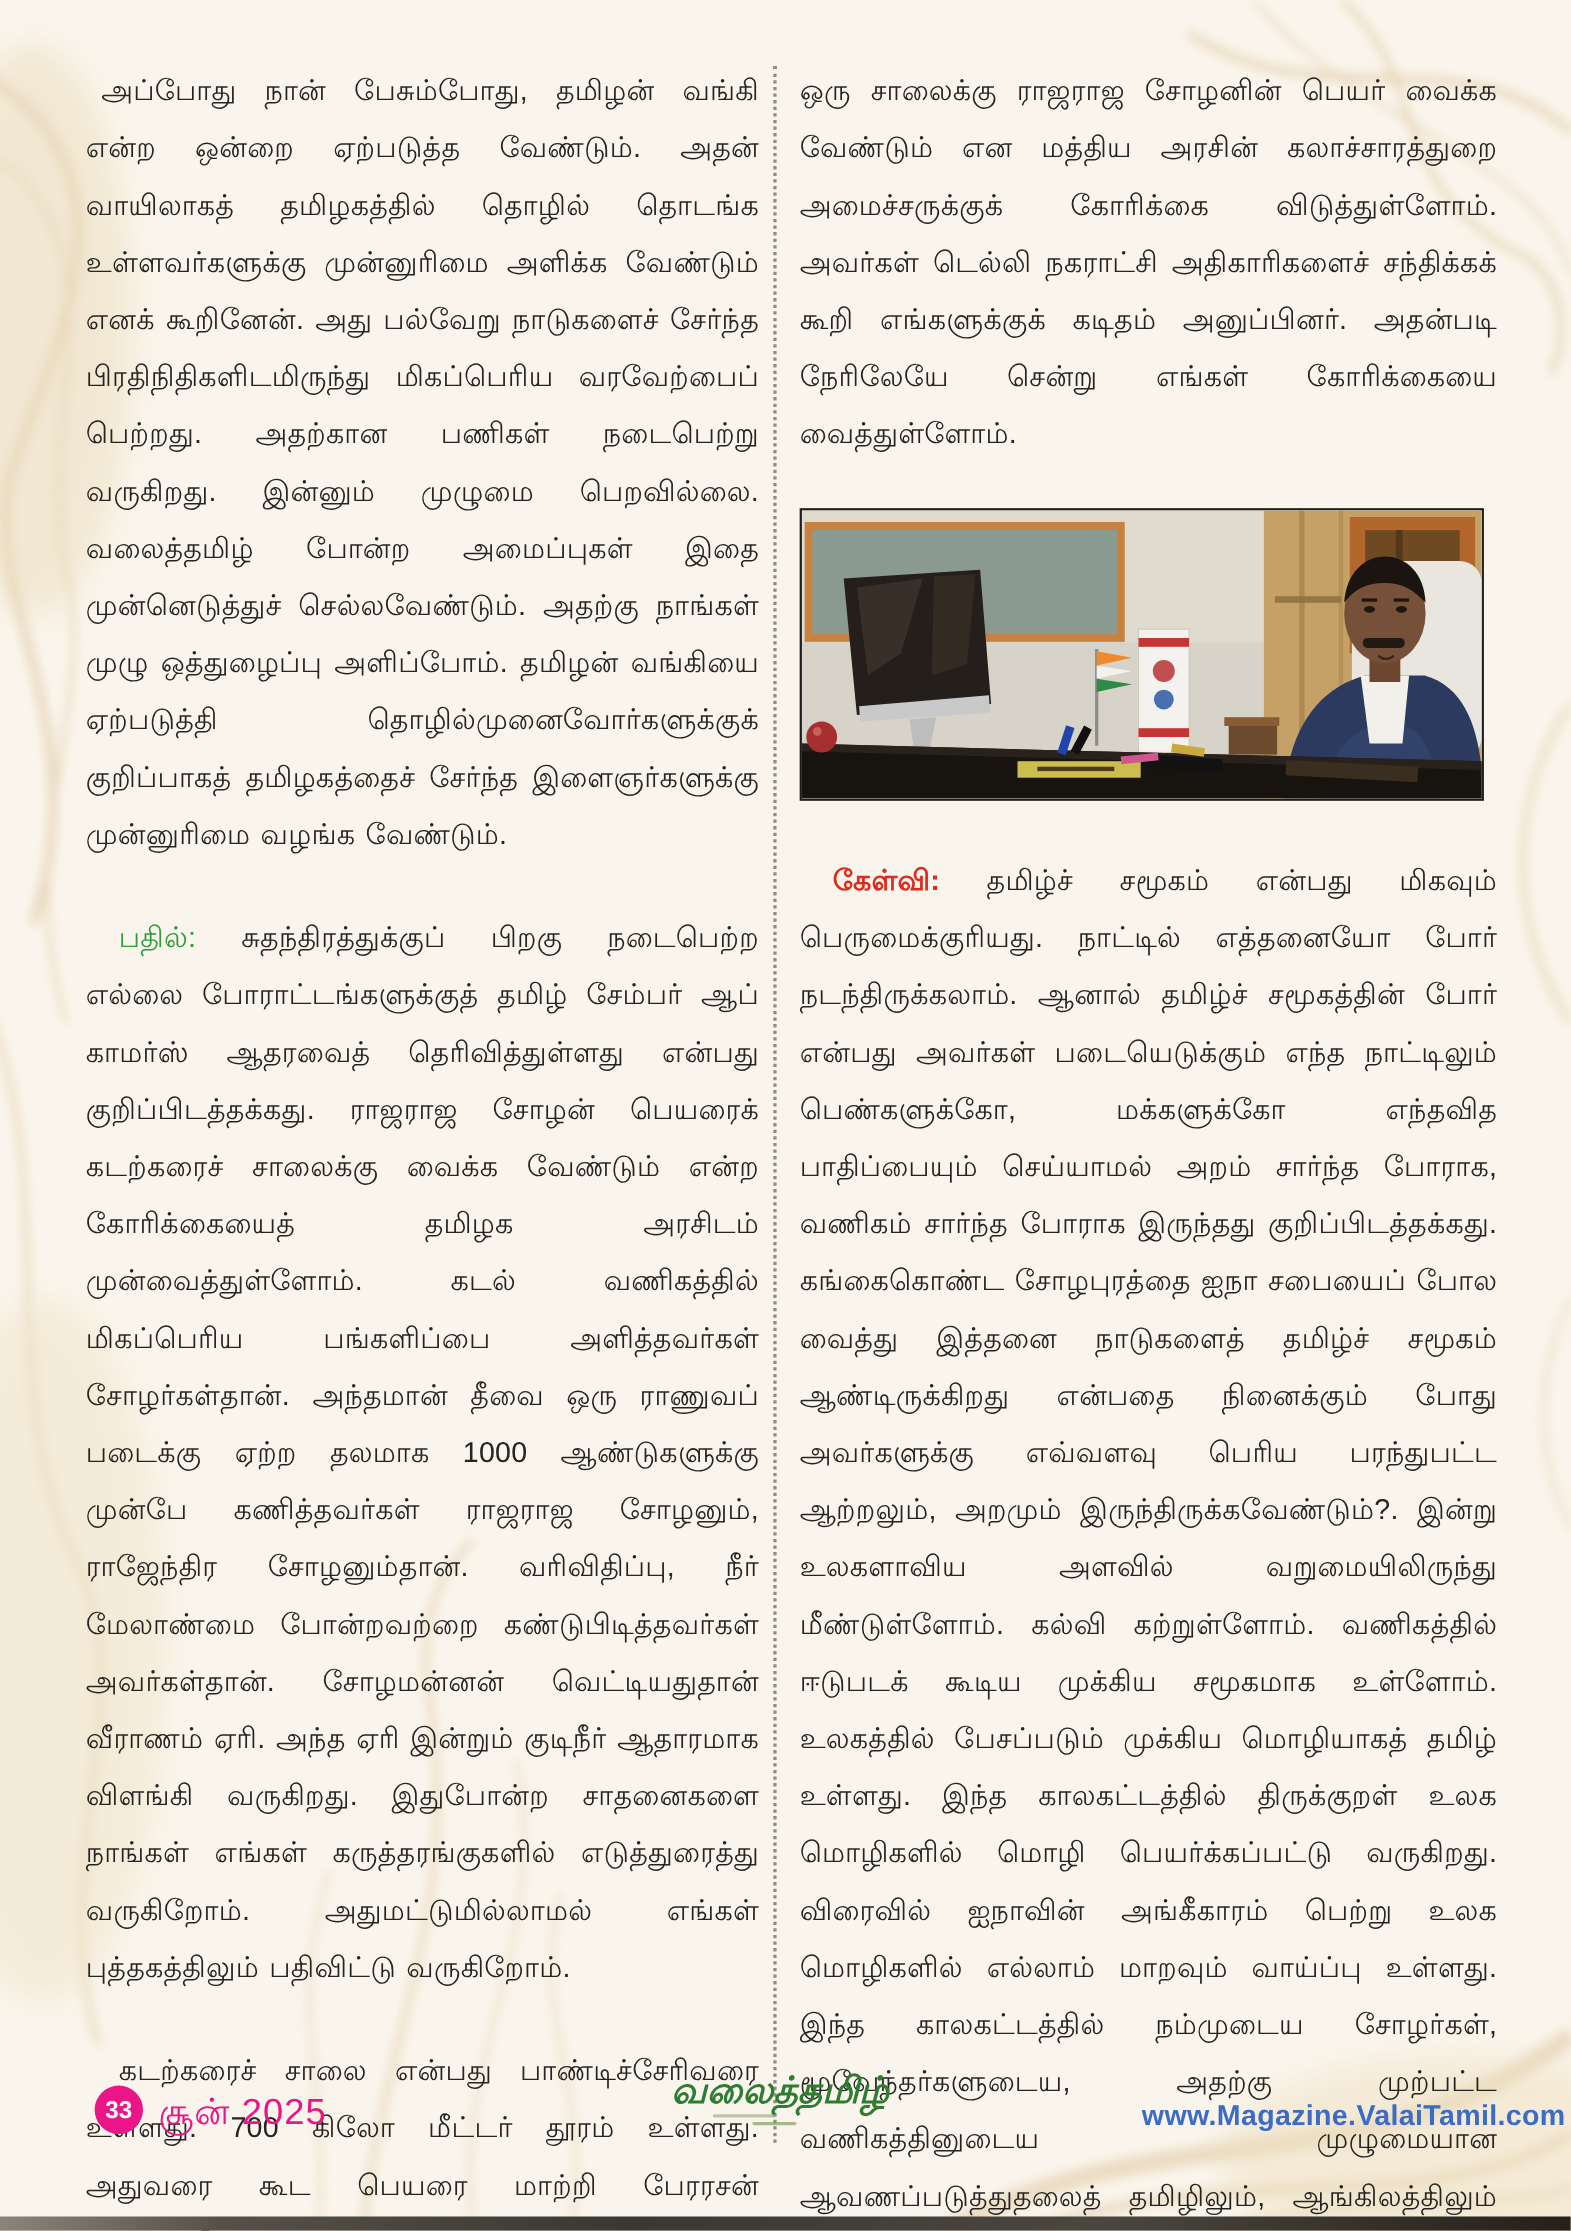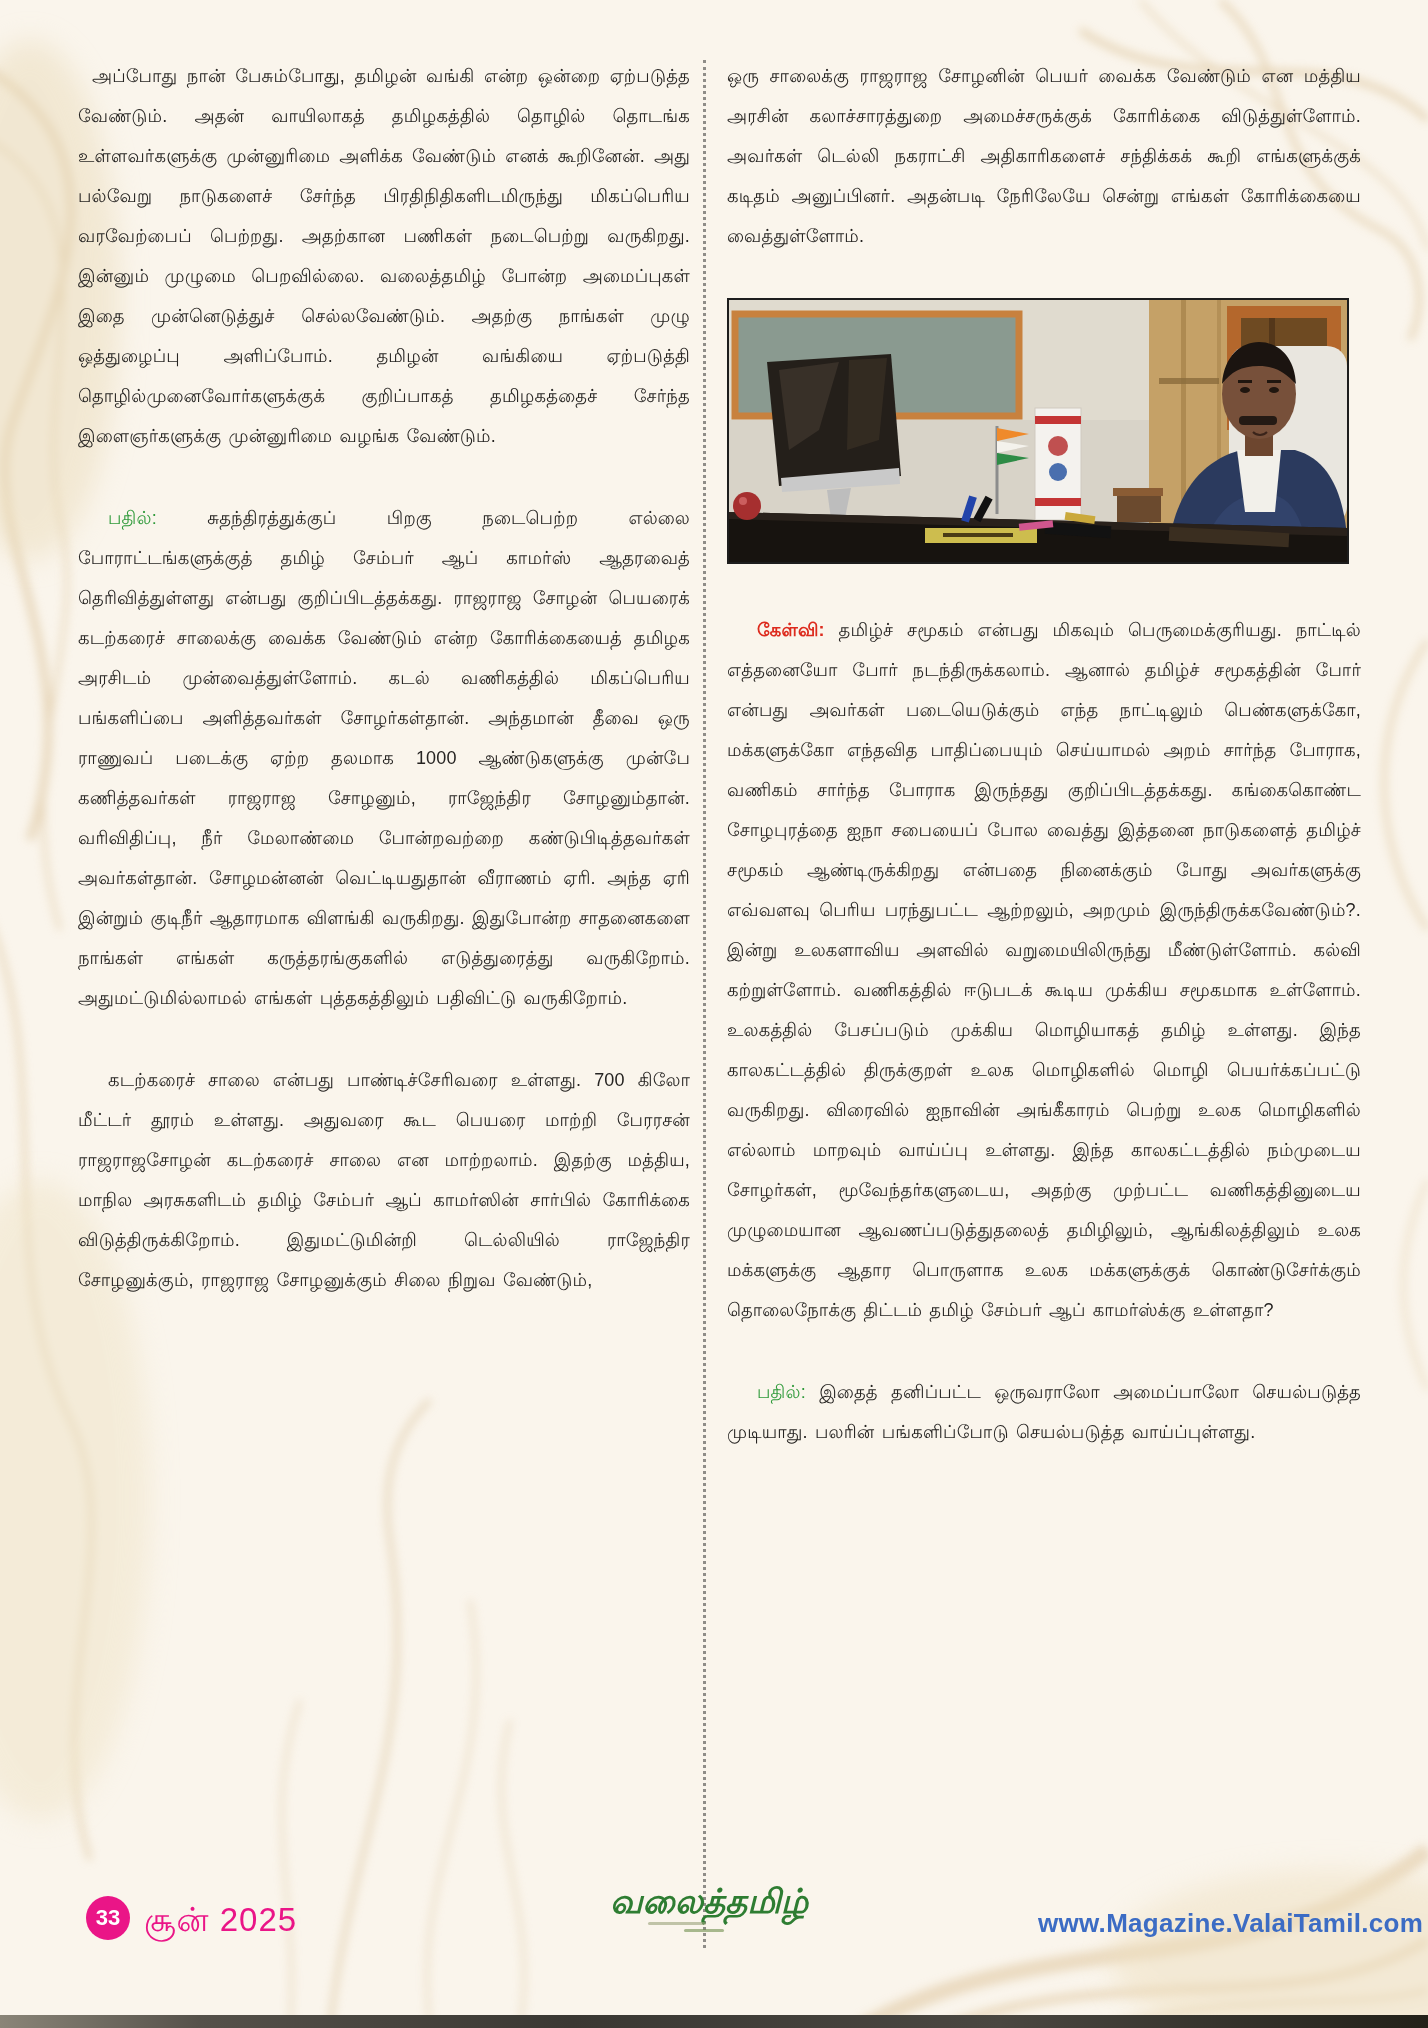--- a/index.html
+++ b/index.html
@@ -20,21 +20,21 @@
   .page-content{position:absolute;inset:0;z-index:1;}
   .col{position:absolute;top:56px;}
   .col-left{left:78px;width:612px;}
   .col-right{left:727px;width:634px;}
   .divider{
     position:absolute;left:703px;top:60px;height:1888px;width:0;
     border-left:3px dotted #8f8d88;
   }
   .para{
     margin:0 0 42px 0;
-    font-size:18px;line-height:40px;
+    font-size:26px;line-height:52px;
     text-align:justify;
     letter-spacing:.2px;
     word-spacing:2px;
   }
   .indent{text-indent:30px;}
   .indent-sm{text-indent:14px;}
   .q-label{color:var(--q-red);font-weight:bold;}
   .a-label{color:var(--a-green);font-weight:normal;}
   .photo-fig{margin:36px 0 46px 0;}
   .photo-frame{

